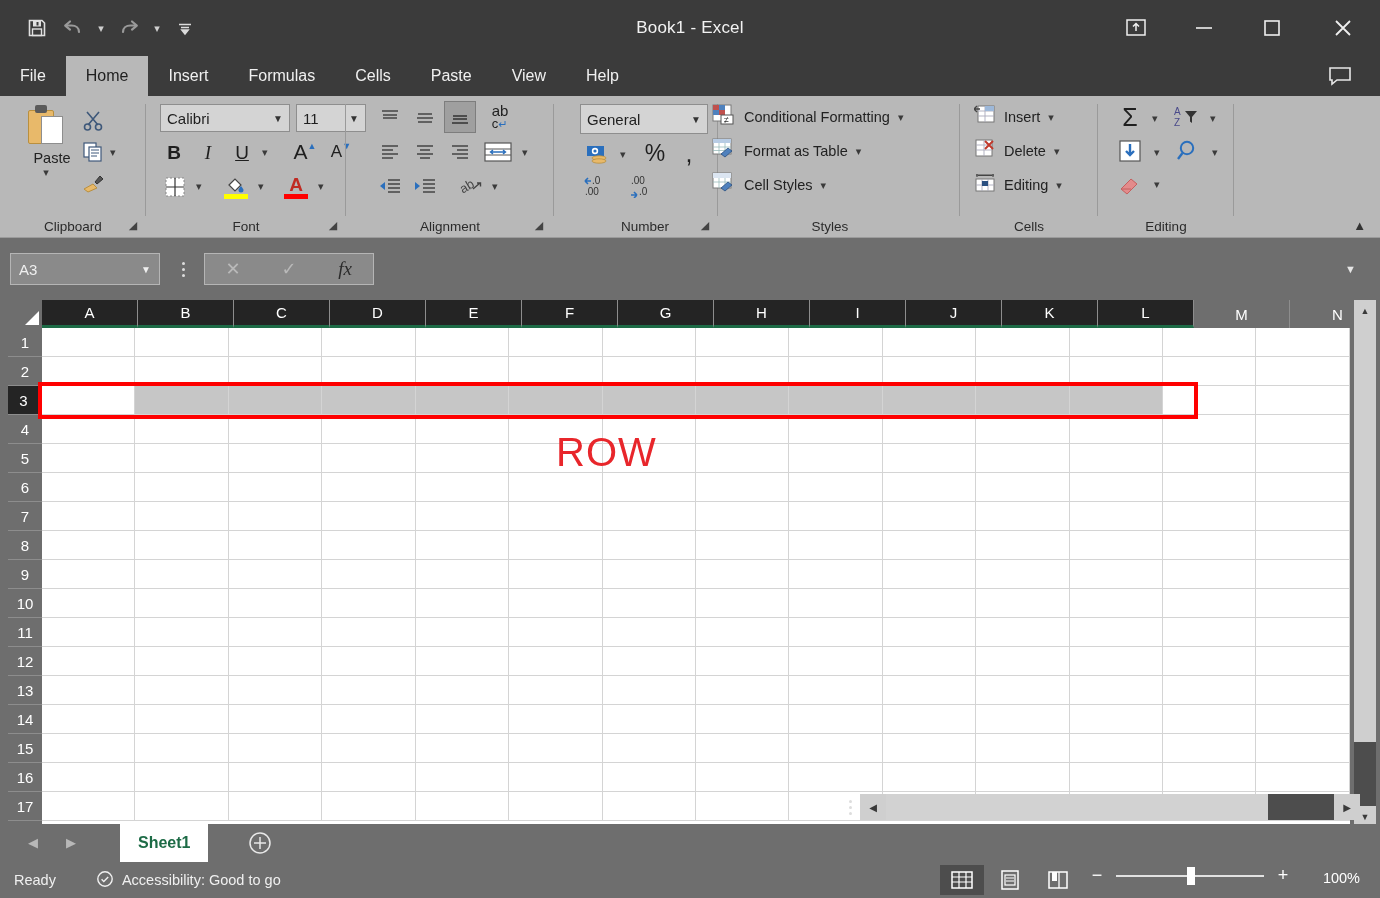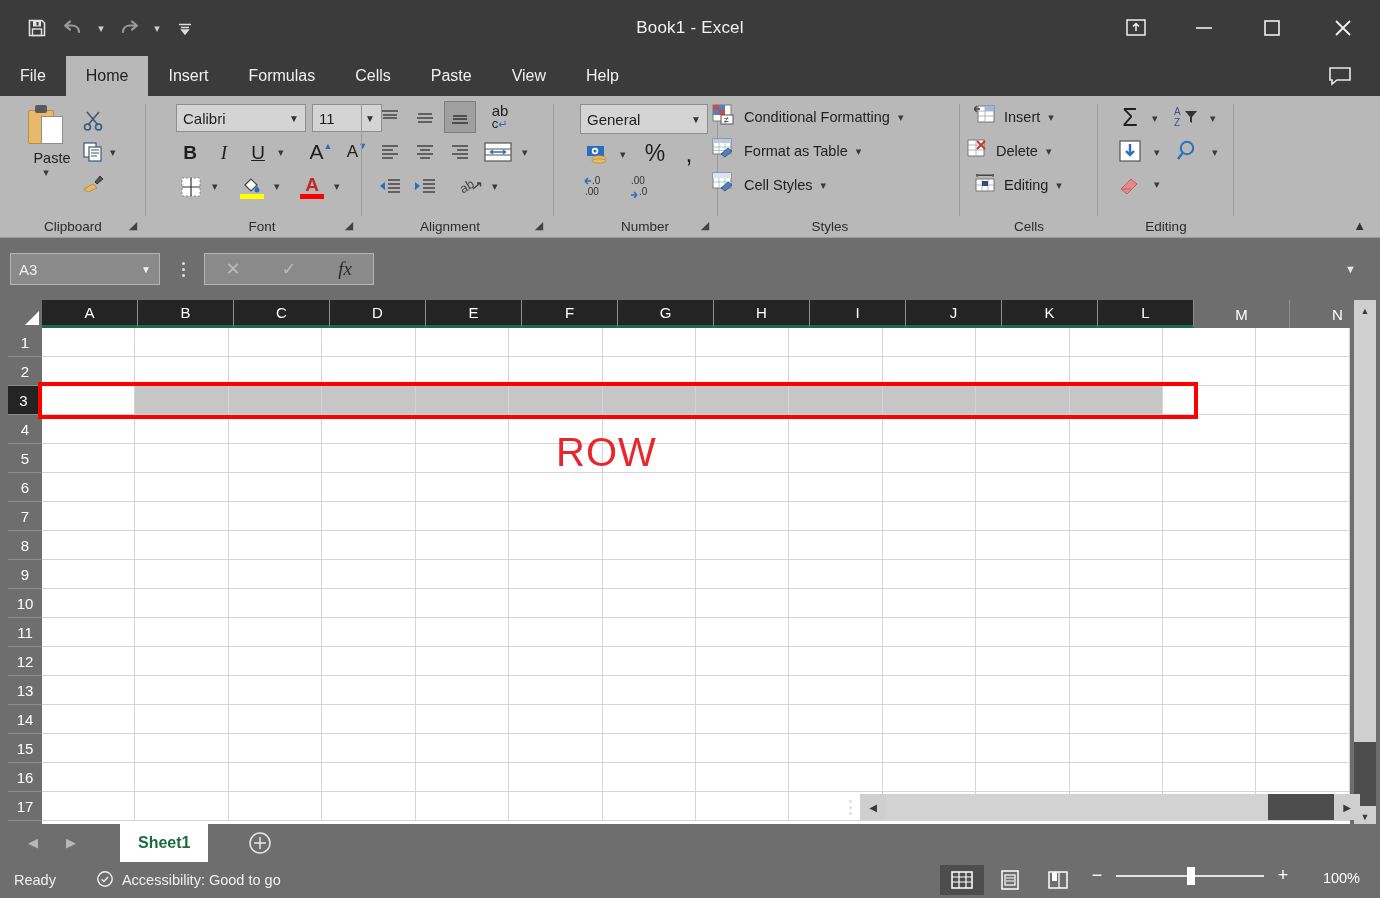--- a/index.html
+++ b/index.html
@@ -345,21 +345,21 @@
         <svg width="24" height="22" viewBox="0 0 24 22">
             <path d="M3 16l9-5 4 4-9 4z" fill="#e8b96a" stroke="#b98f3e" stroke-width="1"></path>
             <path d="M14 9l5-6 3 3-6 5z" fill="#555" stroke="#333" stroke-width="1"></path>
           </svg>
       </div>
       <div class="group-label">Clipboard</div>
       <div class="dialog-launcher" style="left:126px;">◢</div>
       <div class="group-divider" style="left:145px;"></div>
     </div>
 
-    <div class="group" style="left:162px; width:200px;">
+    <div class="group" style="left:146px; width:200px;">
       <div class="combo" style="left:14px; top:8px; width:130px; height:28px;">
         <span class="cv">Calibri</span>
         <span class="ca">▼</span>
       </div>
       <div class="combo" style="left:150px; top:8px; width:70px; height:28px;">
         <span class="cv">11</span>
         <span class="ca">▼</span>
       </div>
       <div class="fbtn" style="left:14px; top:44px; width:28px; height:26px; font-weight:bold; font-size:19px;">B</div>
       <div class="fbtn" style="left:48px; top:44px; width:28px; height:26px; font-style:italic; font-size:19px; font-family:'Liberation Serif',serif;">I</div>
@@ -550,21 +550,21 @@
           <svg width="22" height="22" viewBox="0 0 22 22">
               <rect x="4" y="2" width="16" height="16" fill="#fff" stroke="#777" stroke-width="1"></rect>
               <path d="M4 7h16M4 12h16M11 2v16" stroke="#aab" stroke-width=".9"></path>
               <rect x="11" y="2" width="9" height="5" fill="#9db8d9"></rect>
               <path d="M6 5H0M0 5l3-3M0 5l3 3" stroke="#444" stroke-width="1.3" fill="none"></path>
             </svg>
         </span>
         <span class="big-label">Insert</span>
         <span class="rb-caret">▾</span>
       </div>
-      <div style="position:absolute; left:6px; top:42px; display:flex; align-items:center; gap:8px;">
+      <div style="position:absolute; left:14px; top:42px; display:flex; align-items:center; gap:8px;">
         <span>
           <svg width="22" height="22" viewBox="0 0 22 22">
               <rect x="2" y="2" width="16" height="16" fill="#fff" stroke="#777" stroke-width="1"></rect>
               <path d="M2 7h16M2 12h16M10 2v16" stroke="#aab" stroke-width=".9"></path>
               <path d="M11 3l8 8M19 3l-8 8" stroke="#c0392b" stroke-width="2"></path>
             </svg>
         </span>
         <span class="big-label">Delete</span>
         <span class="rb-caret">▾</span>
       </div>

